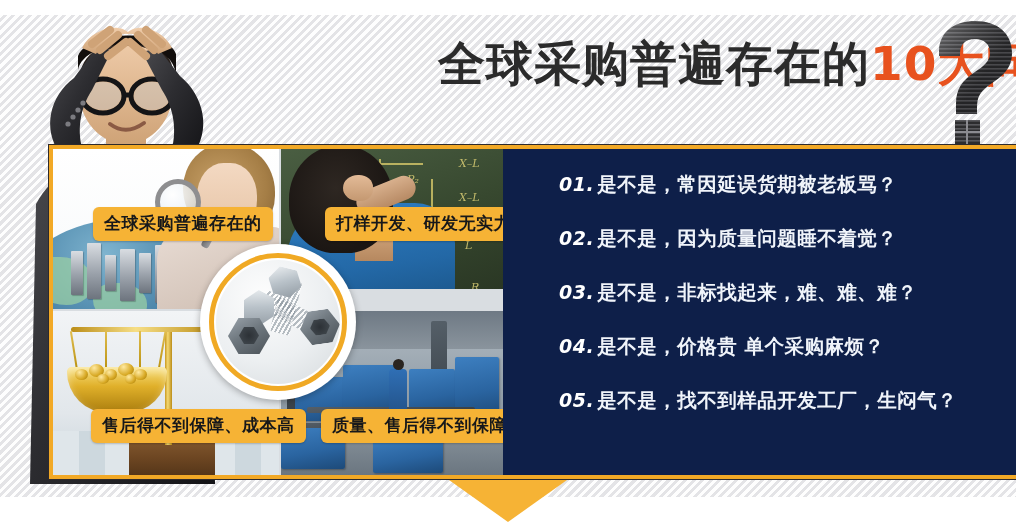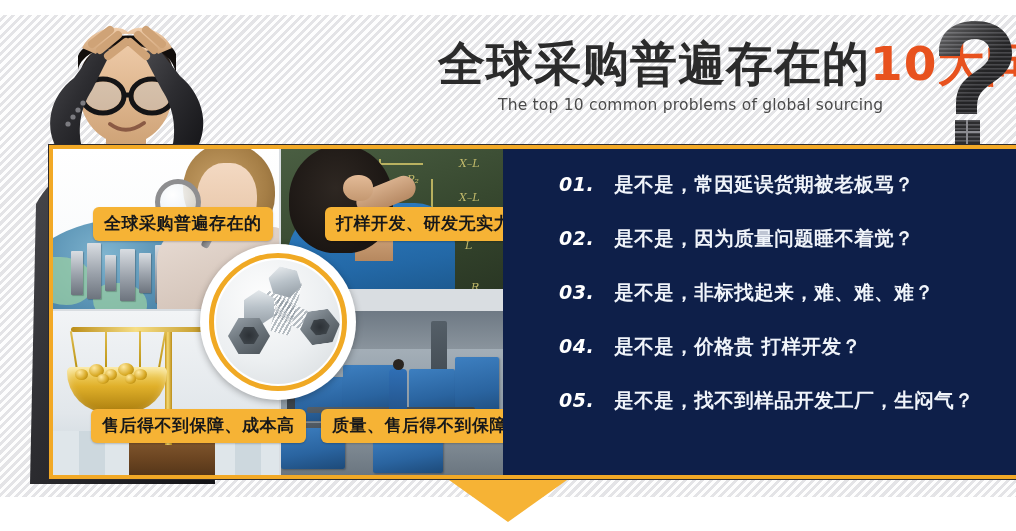--- a/index.html
+++ b/index.html
@@ -203,21 +203,21 @@
   .list-panel { position:absolute; left:452px; top:0; right:0; bottom:0; }
   .list-row {
     position:absolute; left:54px; white-space:nowrap;
     color:#f0f4fa;
     font-family:"DejaVu Sans","Liberation Sans",sans-serif;
   }
   .row-num {
     display:inline-block;
     font-style:italic; font-weight:bold; font-size:19px;
     letter-spacing:0.5px;
-    margin-right:20px;
+    margin-right:3px;
     color:#ffffff;
     font-family:"DejaVu Sans","Liberation Sans",sans-serif;
   }
   .row-text { font-size:19.5px; font-weight:bold; letter-spacing:0.5px; }
   .row-closing { font-size:19.5px; font-weight:bold; letter-spacing:0.5px; color:#eef2f8; }
 
   
   .arrow-down {
     position:absolute; left:449px; top:480px;
     width:0; height:0;
@@ -300,21 +300,20 @@
         <circle cx="73" cy="113" r="2.6"></circle>
       <circle cx="78" cy="106" r="2.6"></circle>
         <circle cx="83" cy="99" r="2.6"></circle>
     </g>
   </svg>
 
   <div class="header">
     <div class="title-line">
       <span class="title-dark">全球采购普遍存在的</span><span class="title-accent">10大问题</span>
     </div>
-    <div class="subtitle">The top 10 common problems of global sourcing</div>
 
     <div class="qmark-wrap">
       <svg width="92" height="125" viewBox="0 0 92 125">
         <defs>
           <pattern id="qStripe" width="4" height="4" patternUnits="userSpaceOnUse">
             <rect width="4" height="4" fill="#2c2c2e"></rect>
             <rect width="4" height="1.6" fill="#58585c"></rect>
           </pattern>
           <linearGradient id="qShade" x1="0" y1="0" x2="1" y2="1">
             <stop offset="0%" stop-color="rgba(255,255,255,0.28)"></stop>
@@ -446,21 +445,21 @@
       <div class="list-row" style="top:22px;">
         <span class="row-num">01.</span><span class="row-text">是不是，常因延误货期被老板骂？</span>
       </div>
       <div class="list-row" style="top:76px;">
         <span class="row-num">02.</span><span class="row-text">是不是，因为质量问题睡不着觉？</span>
       </div>
       <div class="list-row" style="top:130px;">
         <span class="row-num">03.</span><span class="row-text">是不是，非标找起来，难、难、难？</span>
       </div>
       <div class="list-row" style="top:184px;">
-        <span class="row-num">04.</span><span class="row-text">是不是，价格贵 打样开发？</span>
+        <span class="row-num">04.</span><span class="row-text">是不是，价格贵 单个采购麻烦？</span>
       </div>
       <div class="list-row" style="top:238px;">
         <span class="row-num">05.</span><span class="row-text">是不是，找不到样品开发工厂，生闷气？</span>
       </div>
     </div>
 
   </div>
   <div class="frame-inner-edge"></div>
 
   <div class="arrow-down"></div>

